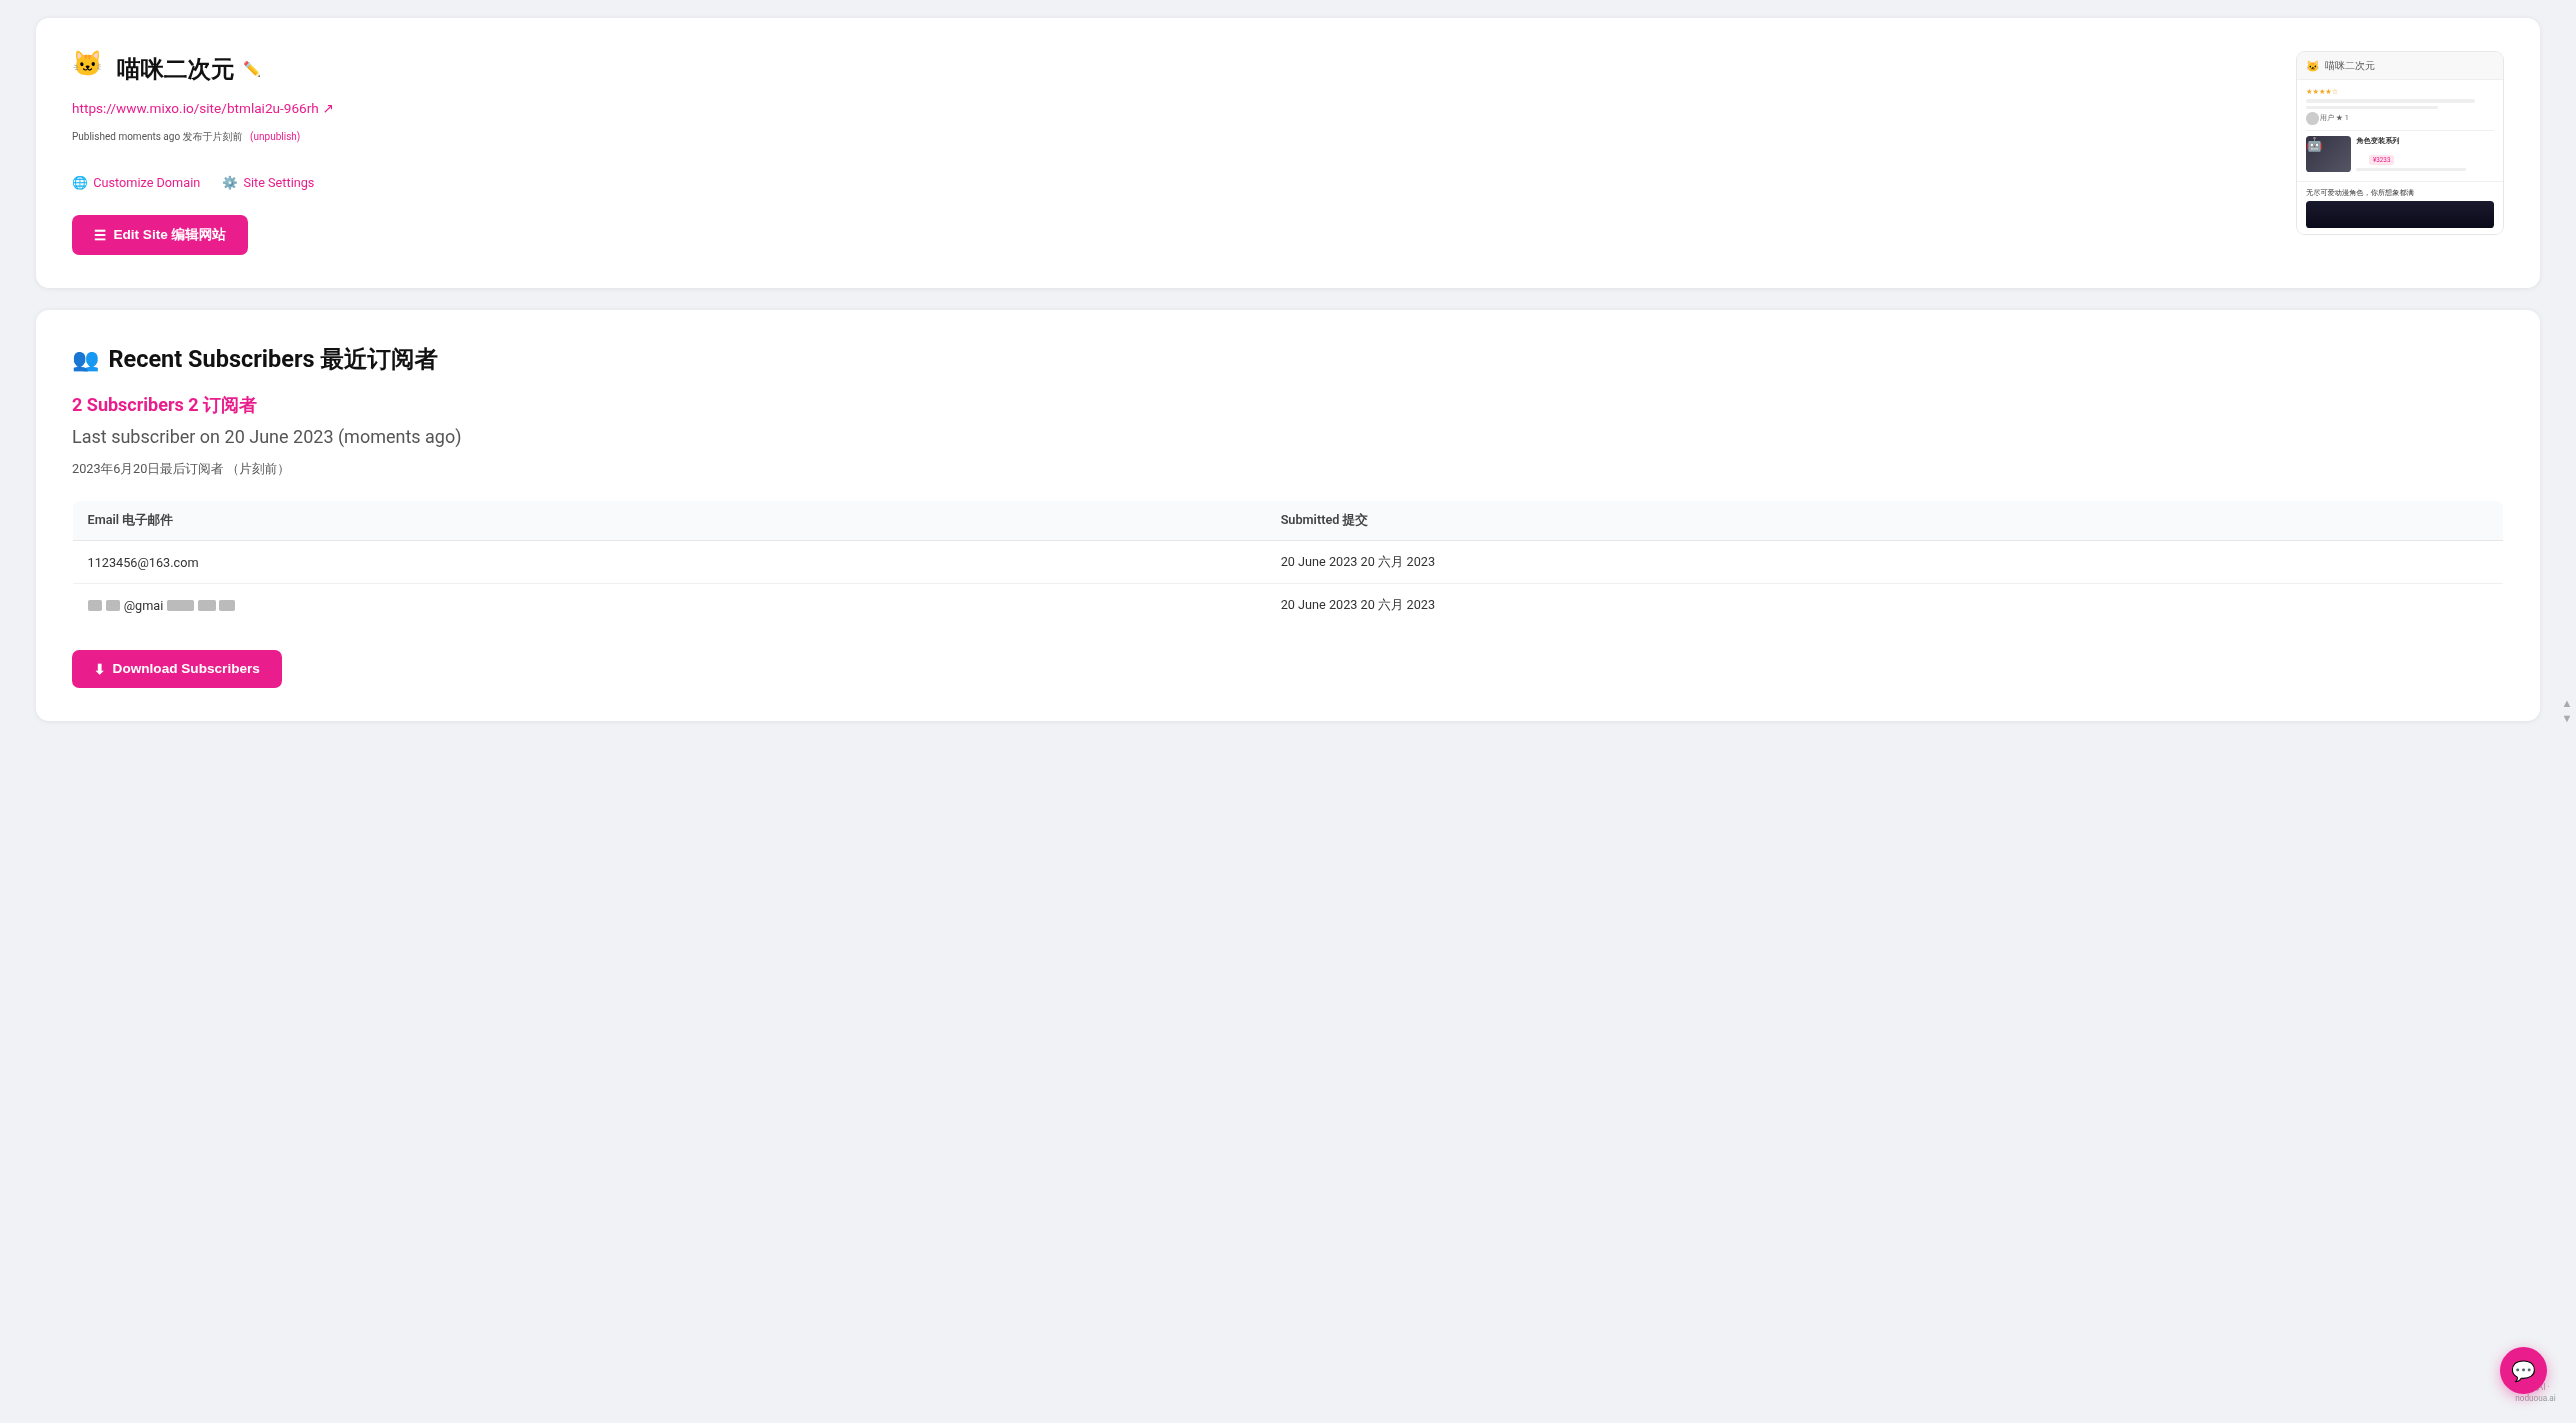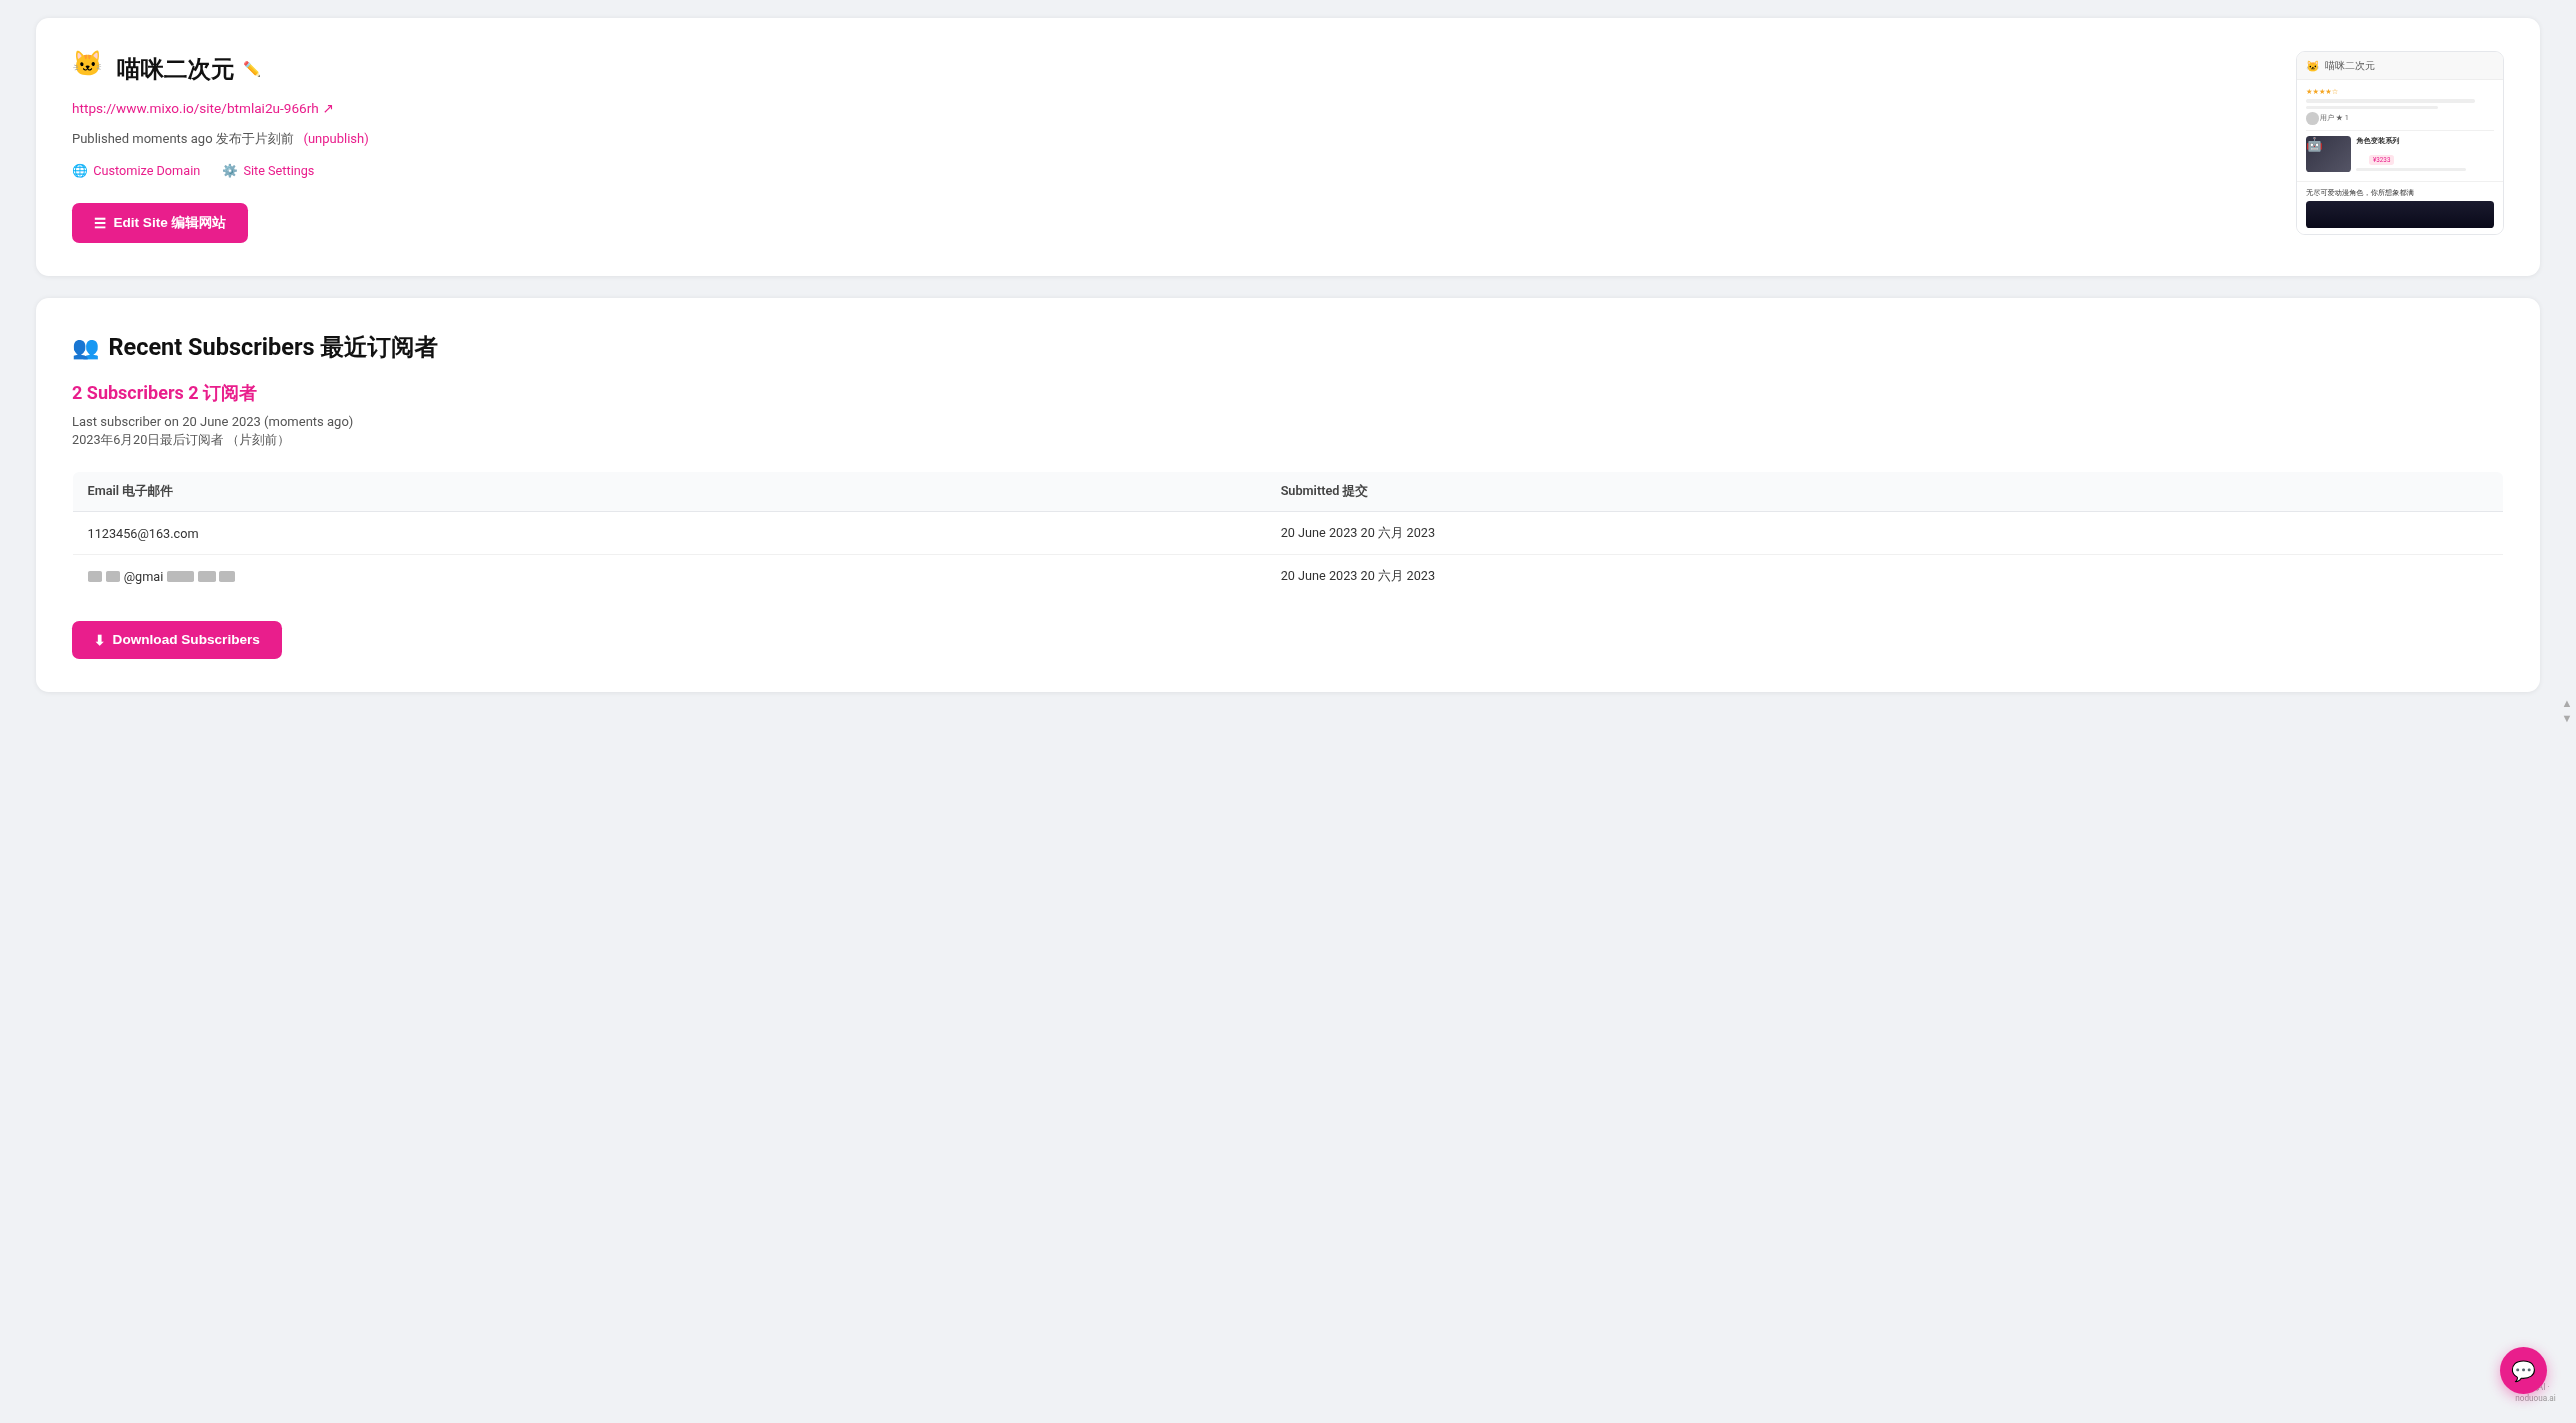--- a/index.html
+++ b/index.html
@@ -59,23 +59,23 @@
     .site-url {
       color: #e91e8c;
       text-decoration: none;
       font-size: 13.6px;
       display: inline-flex;
       gap: 3.6px;
       margin-bottom: 7.2px;
     }
 
     .site-published {
-      font-size: 13px;
+      font-size: 10px;
       color: #555;
-      margin-bottom: 15px;
+      margin-bottom: 31px;
     }
 
     .unpublish-link {
       color: #e91e8c;
       cursor: pointer;
       text-decoration: none;
     }
 
     .site-actions {
       display: flex;
@@ -277,23 +277,23 @@
     }
 
     .subscribers-count {
       font-size: 18px;
       font-weight: 700;
       color: #e91e8c;
       margin-bottom: 9px;
     }
 
     .subscribers-meta {
-      font-size: 13px;
+      font-size: 18px;
       color: #555;
-      margin-bottom: 3px;
+      margin-bottom: 14px;
     }
 
     .subscribers-meta-cn {
       font-size: 12.7px;
       color: #555;
       margin-bottom: 22px;
     }
 
     
     .subscribers-table {

